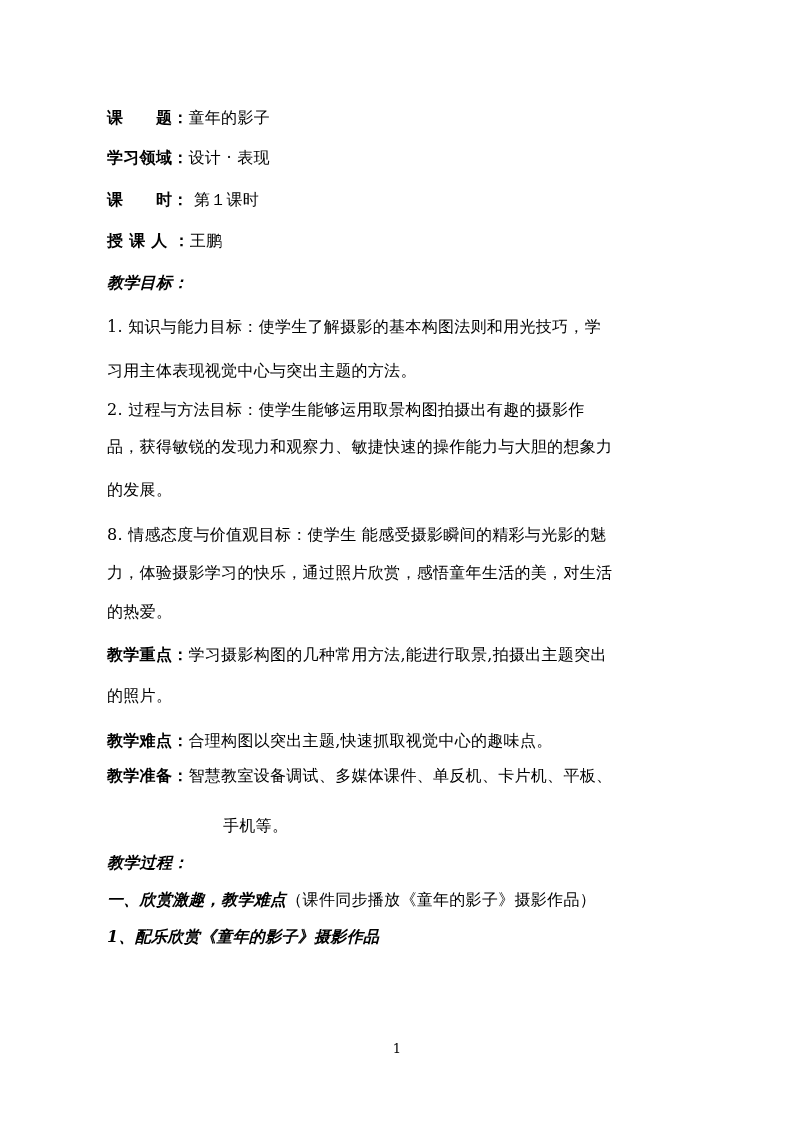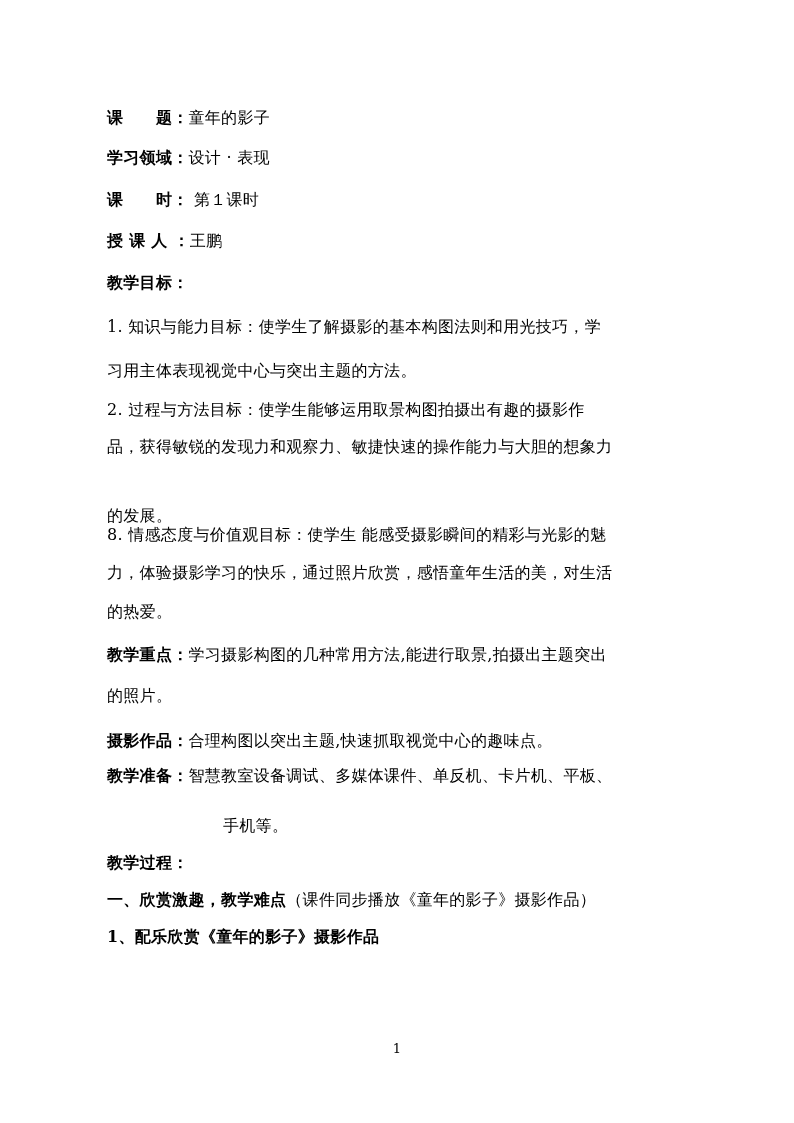--- a/index.html
+++ b/index.html
@@ -1,20 +1,20 @@
 <!DOCTYPE html>
 <html><head>
   <meta charset="utf-8">
   <style>
     html, body { margin: 0; padding: 0; background: #ffffff; }
     body { width: 794px; height: 1123px; position: relative; overflow: hidden;
            font-family: "DejaVu Serif", "Liberation Serif", serif; color: #000; }
     .page { position: absolute; left: 0; top: 0; width: 712px; height: 1123px; background: #fff; }
     .line { position: absolute; left: 107px; font-size: 16px; line-height: 22px; white-space: nowrap; letter-spacing: 0.3px; }
-    .b { font-weight: bold; }
+    .b { font-weight: bold; font-style: italic; }
     .lbl { font-weight: bold; display: inline-block; }
     .val { font-weight: normal; }
     .indent { left: 203px; margin-left: 20px; }
     .pagenum { position: absolute; top: 1041px; left: 0; width: 794px; text-align: center; font-size: 13px; }
   </style>
 </head>
 <body>
 
 <div class="page">
 
@@ -34,33 +34,33 @@
     <span class="lbl">授 课 人 ：</span><span class="val">王鹏</span>
   </div>
 
   <div class="line b" style="top:272px">教学目标：</div>
 
   <div class="line" style="top:316px">1. 知识与能力目标：使学生了解摄影的基本构图法则和用光技巧，学</div>
   <div class="line" style="top:360px">习用主体表现视觉中心与突出主题的方法。</div>
 
   <div class="line" style="top:399px">2. 过程与方法目标：使学生能够运用取景构图拍摄出有趣的摄影作</div>
   <div class="line" style="top:436px">品，获得敏锐的发现力和观察力、敏捷快速的操作能力与大胆的想象力</div>
-  <div class="line" style="top:505px">的发展。</div>
+  <div class="line" style="top:479px">的发展。</div>
 
   <div class="line" style="top:524px">8. 情感态度与价值观目标：使学生 能感受摄影瞬间的精彩与光影的魅</div>
   <div class="line" style="top:562px">力，体验摄影学习的快乐，通过照片欣赏，感悟童年生活的美，对生活</div>
   <div class="line" style="top:601px">的热爱。</div>
 
   <div class="line" style="top:644px">
     <span class="lbl">教学重点：</span><span class="val">学习摄影构图的几种常用方法,能进行取景,拍摄出主题突出</span>
   </div>
   <div class="line" style="top:685px">的照片。</div>
 
   <div class="line" style="top:730px">
-    <span class="lbl">摄影作品：</span><span class="val">合理构图以突出主题,快速抓取视觉中心的趣味点。</span>
+    <span class="lbl">教学难点：</span><span class="val">合理构图以突出主题,快速抓取视觉中心的趣味点。</span>
   </div>
 
   <div class="line" style="top:765px">
     <span class="lbl">教学准备：</span><span class="val">智慧教室设备调试、多媒体课件、单反机、卡片机、平板、</span>
   </div>
   <div class="line indent" style="top:815px">手机等。</div>
 
   <div class="line b" style="top:852px">教学过程：</div>
 
   <div class="line" style="top:889px">

